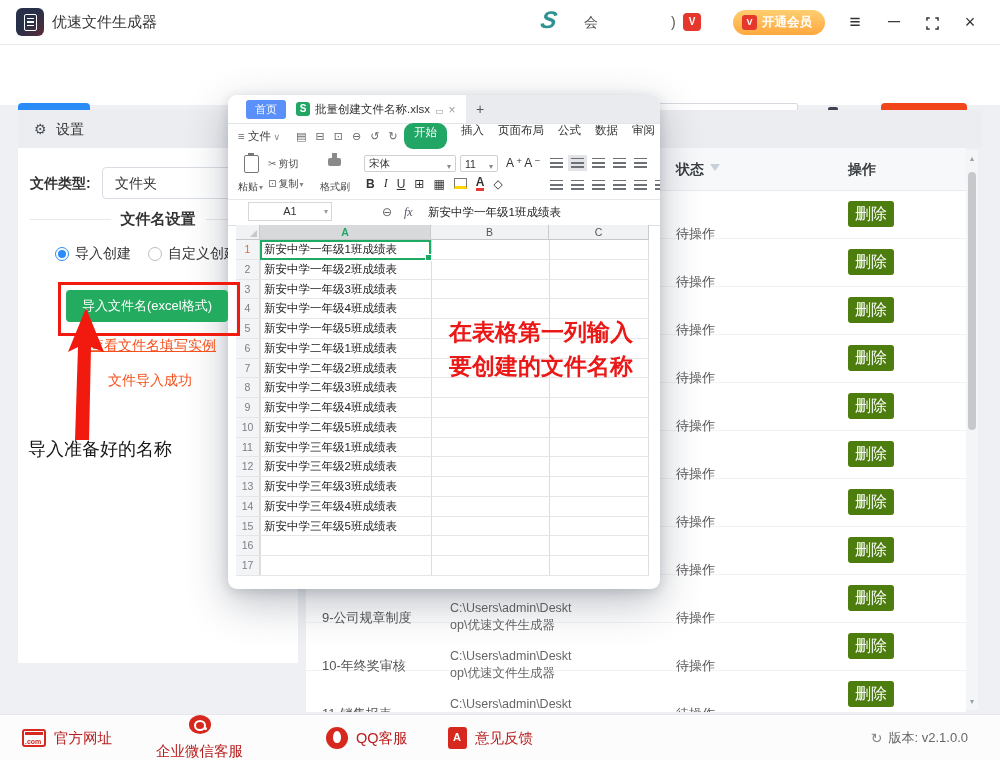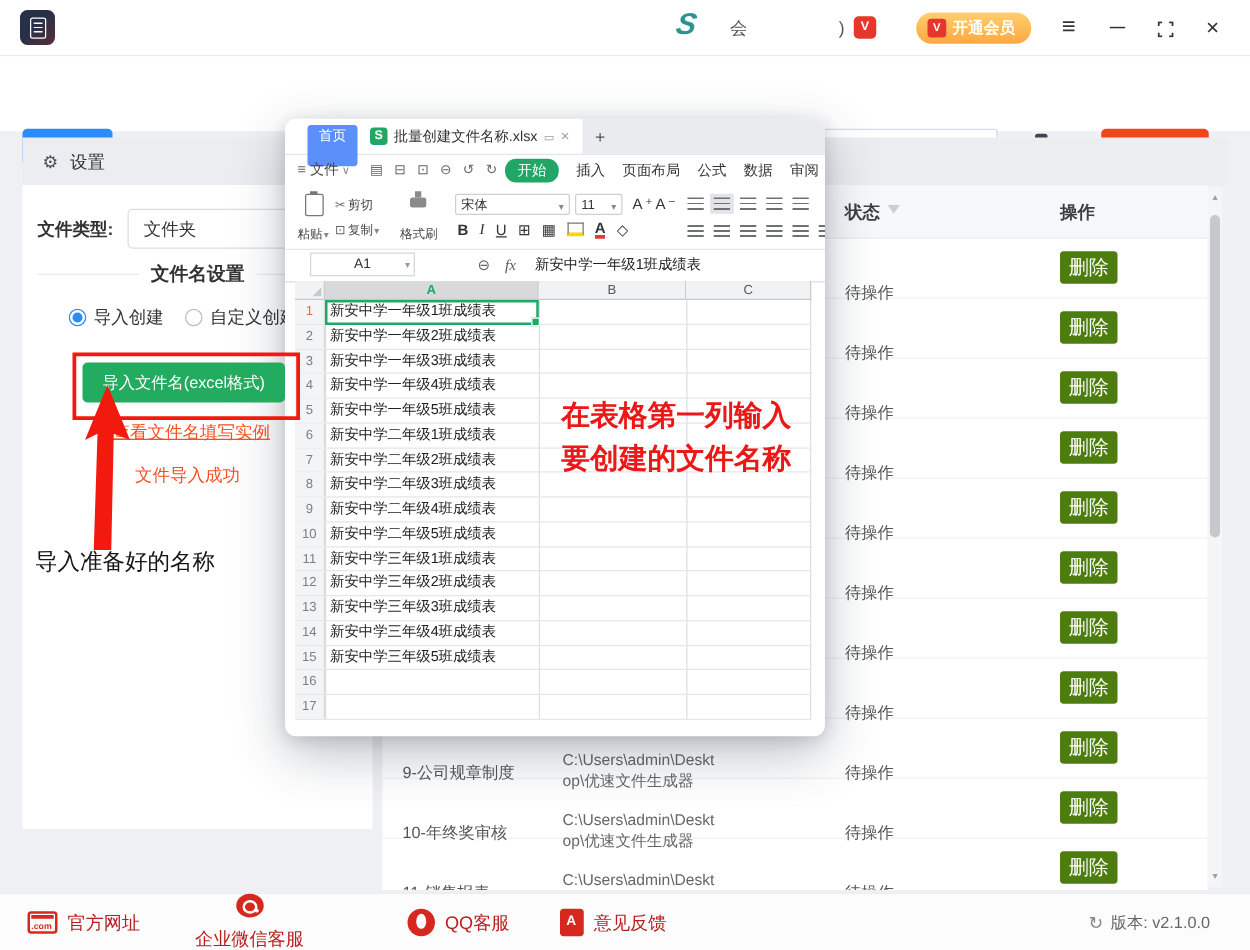--- a/index.html
+++ b/index.html
@@ -109,40 +109,40 @@
   .ic-qq::before{content:"";position:absolute;left:7px;top:4px;width:8px;height:12px;background:#fff;border-radius:50% 50% 46% 46%;}
   .ic-feedback{width:19px;height:22px;background:#d6281e;border-radius:3px;position:relative;}
   .ic-feedback::before{content:"A";position:absolute;left:5px;top:4px;color:#fff;font-size:11px;font-weight:bold;}
   .version{position:absolute;right:32px;top:0;height:46px;display:flex;align-items:center;gap:6px;font-size:13px;color:#666;}
   .refresh::before{content:"↻";color:#888;font-size:14px;}
 
   
   .xl{position:absolute;left:228px;top:95px;width:432px;height:494px;background:#fff;border-radius:9px;overflow:hidden;
       box-shadow:0 14px 42px rgba(40,50,70,.30),0 3px 12px rgba(40,50,70,.16);z-index:40;}
   .xl-tabbar{position:absolute;top:0;left:0;width:100%;height:28px;background:#fff;border-bottom:1px solid #e3e5e8;}
-  .xl-home{position:absolute;left:18px;top:5px;width:40px;height:33px;background:#5b8ff9;border-radius:3px;color:#fff;
+  .xl-home{position:absolute;left:18px;top:5px;width:40px;height:19px;background:#5b8ff9;border-radius:3px;color:#fff;
            font-size:11px;text-align:center;line-height:19px;}
   .xl-tab{position:absolute;left:62px;top:0;height:28px;display:flex;align-items:center;gap:5px;padding:0 6px;}
   .xl-sicon{width:14px;height:14px;background:#21a666;border-radius:3px;color:#fff;font-size:10px;font-weight:bold;
             text-align:center;line-height:14px;flex:0 0 auto;}
   .xl-sicon::before{content:"S";}
   .xl-tabname{font-size:11.5px;color:#333;white-space:nowrap;}
   .xl-pin::before{content:"▭";color:#98a0a8;font-size:9px;}
   .xl-x::before{content:"×";color:#98a0a8;font-size:12px;}
   .xl-plusarea{position:absolute;left:238px;top:0;right:0;height:28px;background:#e9ebee;}
   .xl-plus{position:absolute;left:10px;top:0;line-height:28px;font-size:14px;color:#555;}
   .xl-plus::before{content:"+";}
 
   .xl-menubar{position:absolute;top:28px;left:0;width:100%;height:26px;}
   .xl-file{position:absolute;left:10px;top:0;line-height:26px;font-size:11.5px;color:#444;white-space:nowrap;}
   .g-ham::before{content:"≡ ";color:#666;}
   .g-carr::before{content:" ∨";color:#888;font-size:9px;}
   .xl-mini{position:absolute;left:68px;top:0;line-height:26px;font-size:11px;color:#666;letter-spacing:3px;white-space:nowrap;}
   .xl-mini::before{content:"▤ ⊟ ⊡ ⊖ ↺ ↻ ▽";}
-  .xl-tabs{position:absolute;left:176px;top:0;height:26px;display:flex;align-items:center;gap:14px;white-space:nowrap;}
+  .xl-tabs{position:absolute;left:176px;top:0;height:26px;display:flex;gap:14px;white-space:nowrap;}
   .mt{font-size:11.5px;color:#333;}
   .mt.pill{background:#21a666;color:#fff;border-radius:9px;padding:2px 10px;}
 
   .xl-toolbar{position:absolute;top:54px;left:0;width:100%;height:50px;border-bottom:1px solid #e6e8ea;}
   .clip{position:absolute;left:16px;top:6px;width:13px;height:16px;border:1.5px solid #777;border-radius:2px;}
   .clip::before{content:"";position:absolute;top:-3px;left:3px;width:6px;height:3px;background:#777;}
   .t10{position:absolute;font-size:10px;color:#444;white-space:nowrap;}
   .car::after{content:"▾";color:#888;font-size:8px;margin-left:1px;}
   .g-scis::before{content:"✂";color:#666;margin-right:2px;}
   .g-copy::before{content:"⊡";color:#666;margin-right:2px;}
@@ -194,20 +194,21 @@
   .xl-note{position:absolute;left:203px;width:220px;text-align:center;font-size:23px;font-weight:bold;color:#ea1817;white-space:nowrap;}
   .n1{top:222px;} .n2{top:256px;}
 </style>
 </head>
 <body>
 
 <div id="app">
 
   <div class="titlebar">
     <div class="appicon"></div>
+    <div class="apptitle">优速文件生成器</div>
     <div class="slogo"></div>
     <div class="member" style="left:584px;">会</div>
     <div class="member" style="left:671px;">)</div>
     <div class="censor"></div>
     <div class="vbsm"></div>
     <div class="vippill">
       <span class="vb"></span>
       <span class="vt">开通会员</span>
     </div>
     <div class="winbtn w-menu">≡</div>

